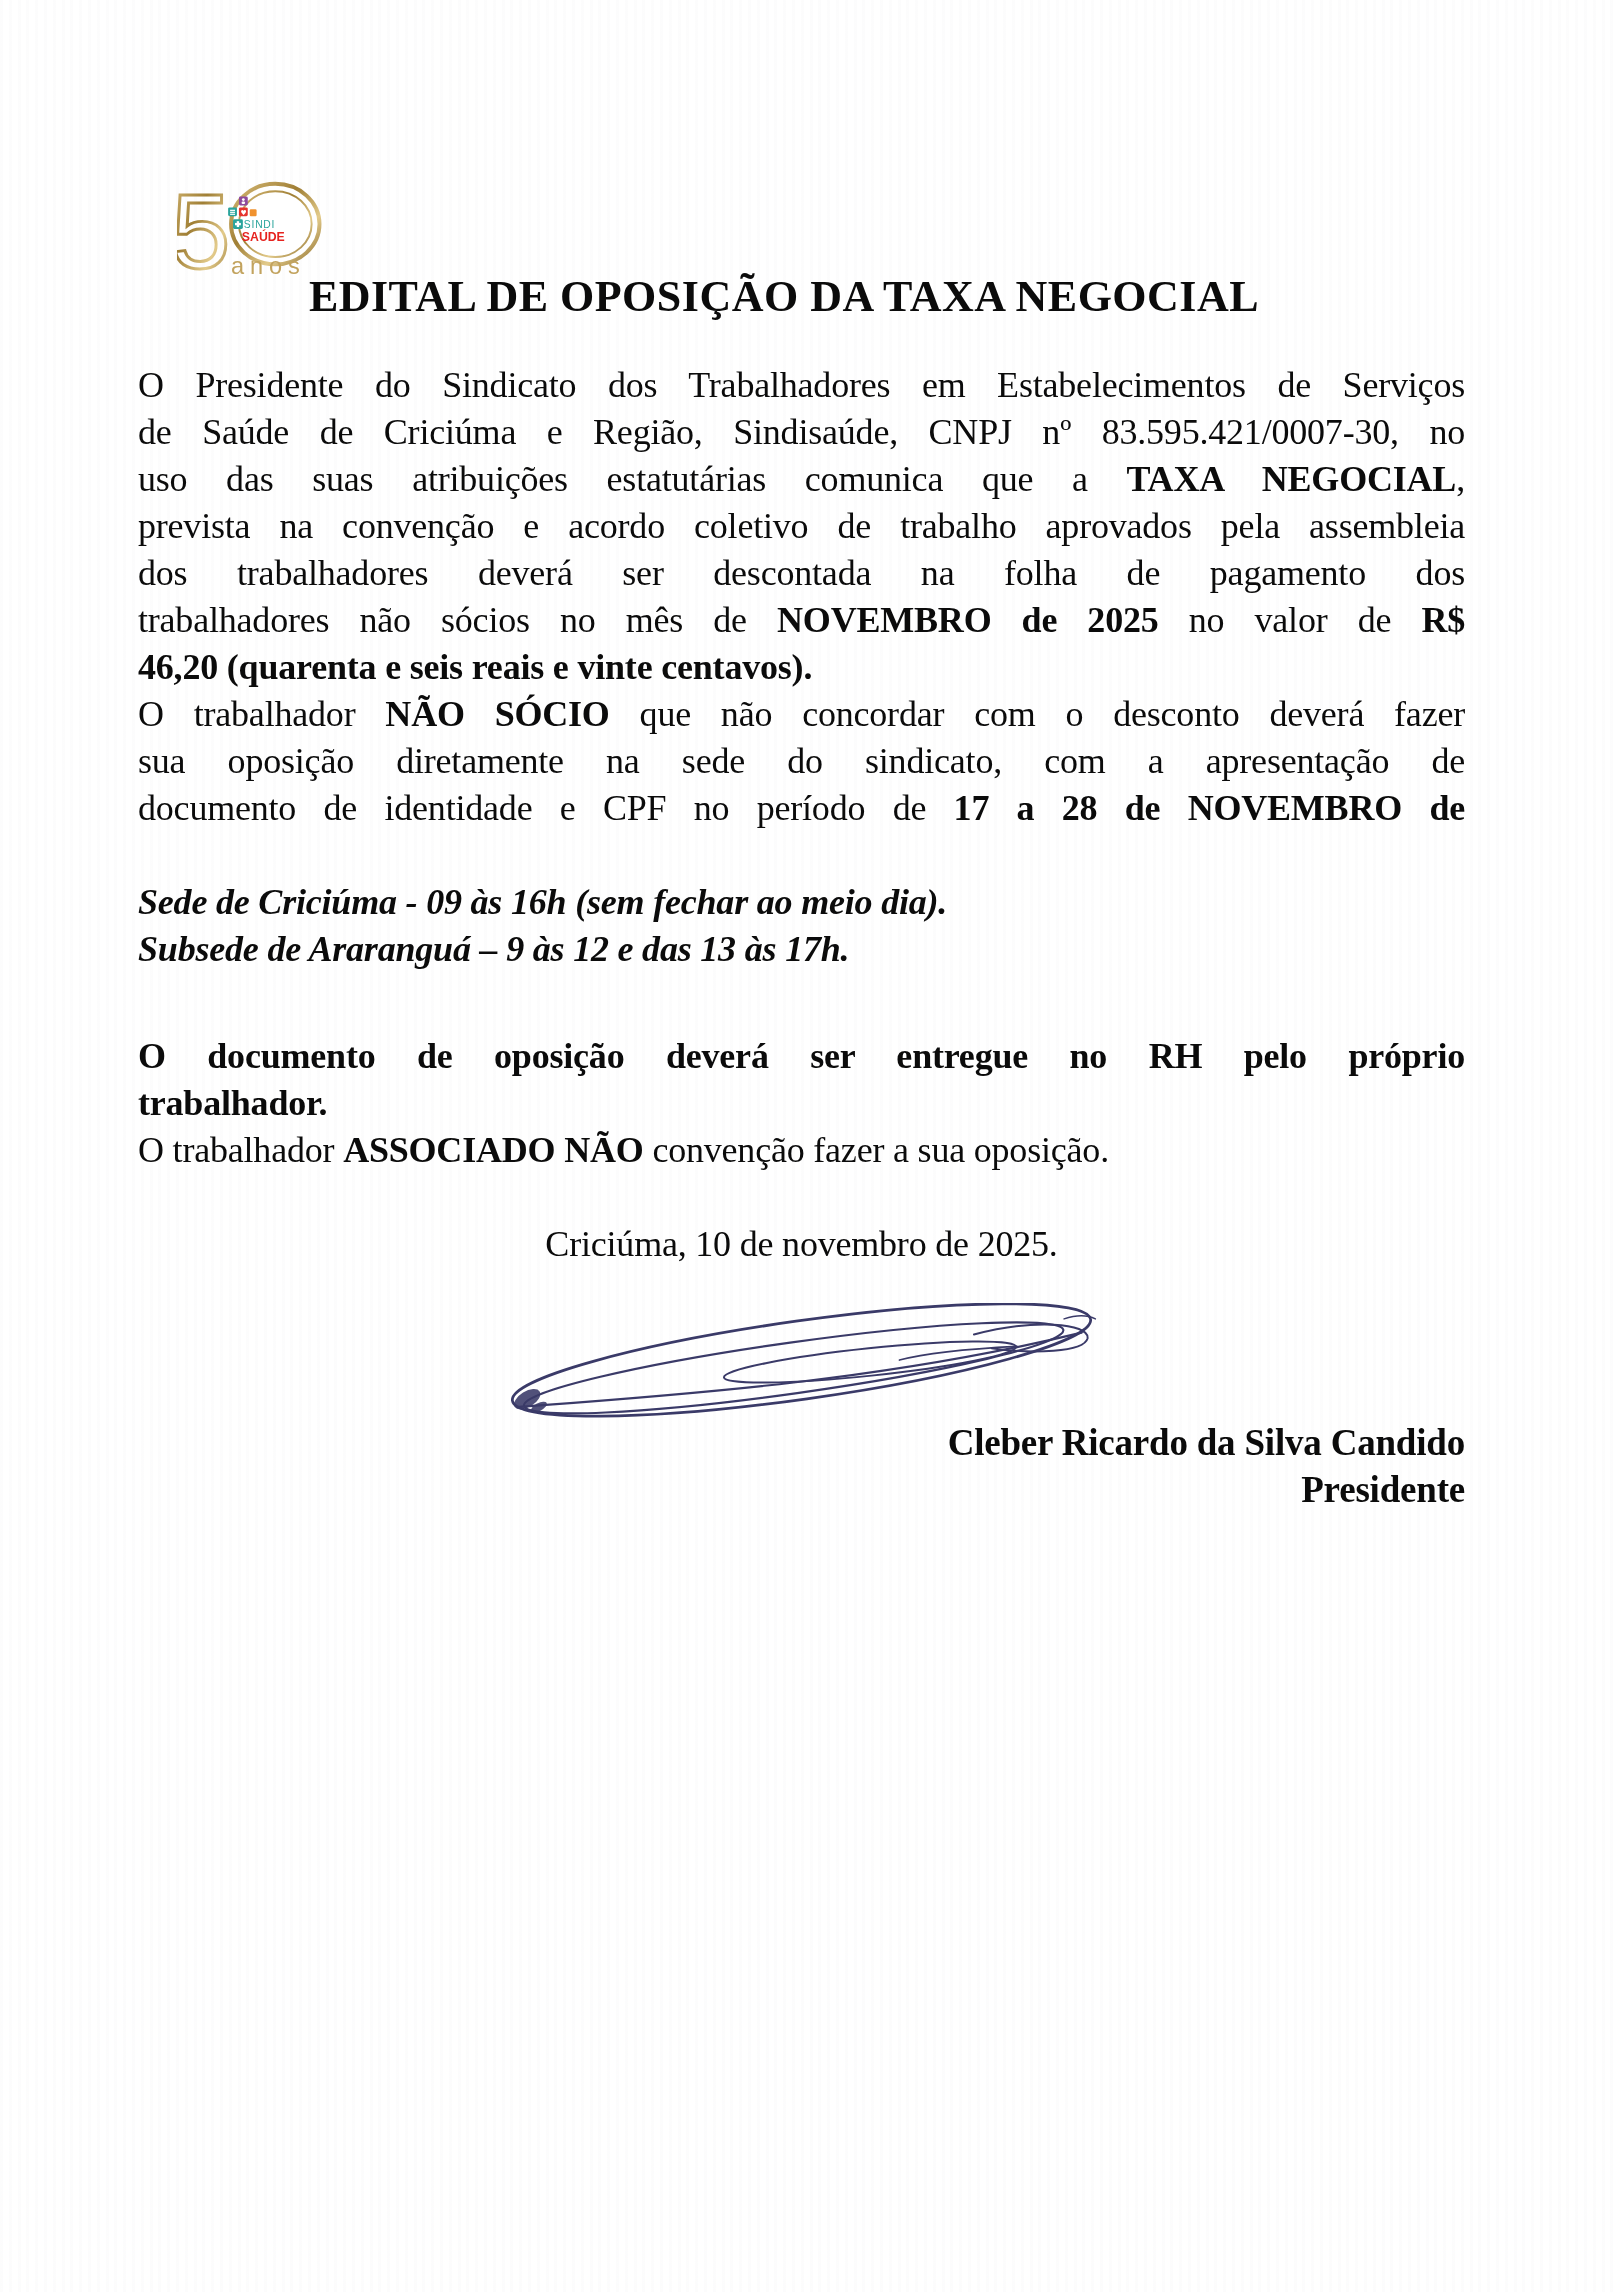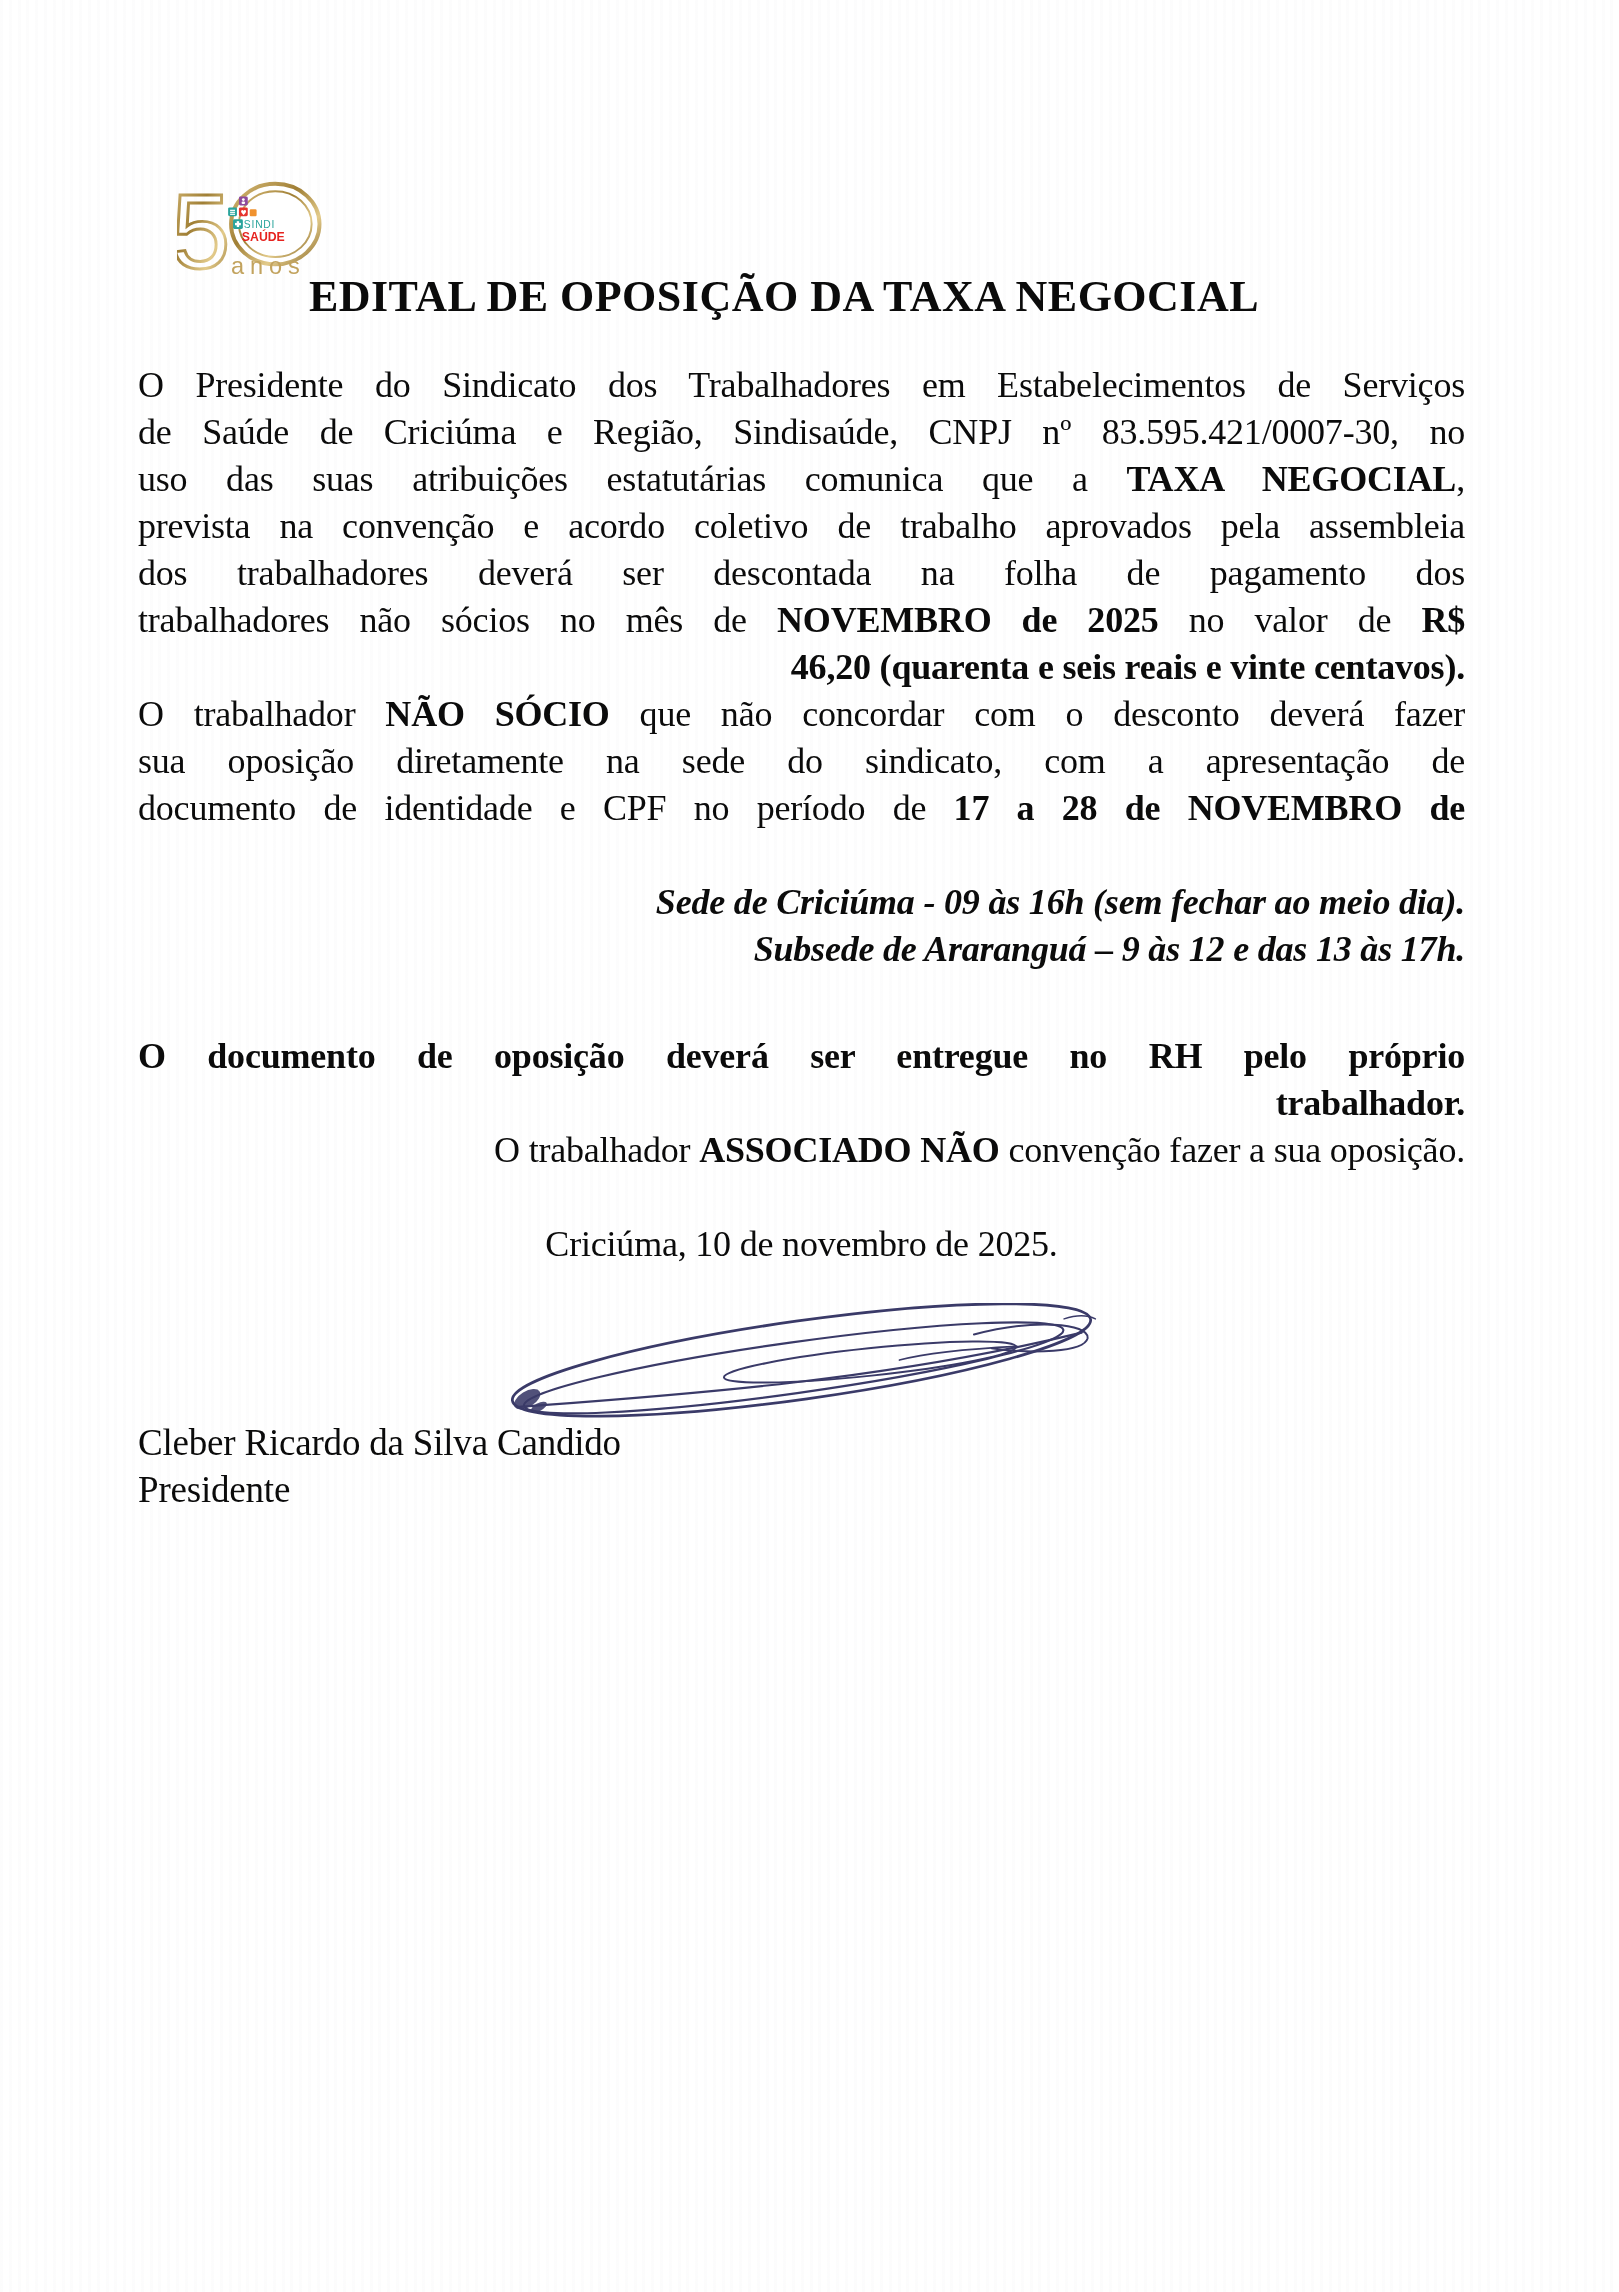--- a/index.html
+++ b/index.html
@@ -26,28 +26,28 @@
     font-weight:bold;font-size:44px;line-height:47px;
     letter-spacing:0.5px;
     transform:translateX(-25.5px);
     white-space:nowrap;
   }
   .doc-body{
     position:absolute;left:138px;right:154px;top:362px;
     font-size:36px;line-height:47px;
     letter-spacing:-0.2px;
   }
-  .line{min-height:47px;text-align:right;}
+  .line{min-height:47px;}
   .just{text-align:justify;text-align-last:justify;}
   .center{text-align:center;}
   .bold{font-weight:bold;}
   .sig-area{margin-top:35px;text-align:center;}
   .sig-svg{display:block;margin:0 auto;}
   .sig-name,.sig-role{
-    font-weight:normal;font-size:37px;line-height:47px;text-align:left;
+    font-weight:bold;font-size:37px;line-height:47px;text-align:right;
   }
 </style>
 </head>
 <body>
 
 <div class="page">
 
   <svg class="logo" width="172" height="113" viewBox="0 0 175 115" aria-hidden="true">
     <defs>
       <linearGradient id="gold" x1="0" y1="0" x2="1" y2="1">

